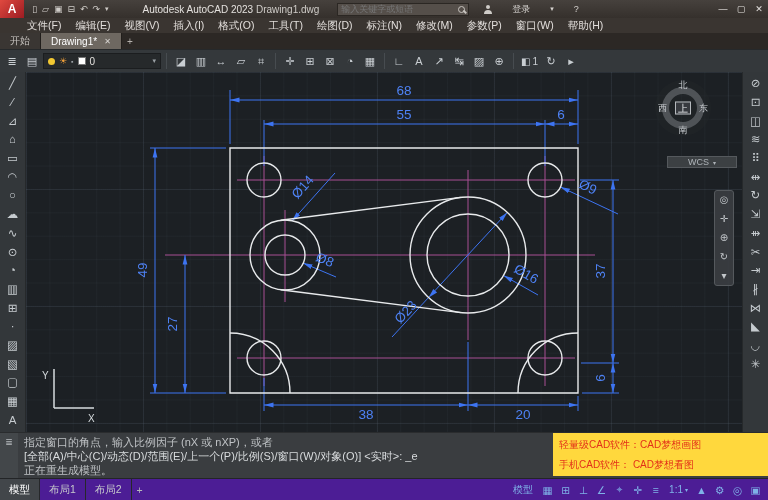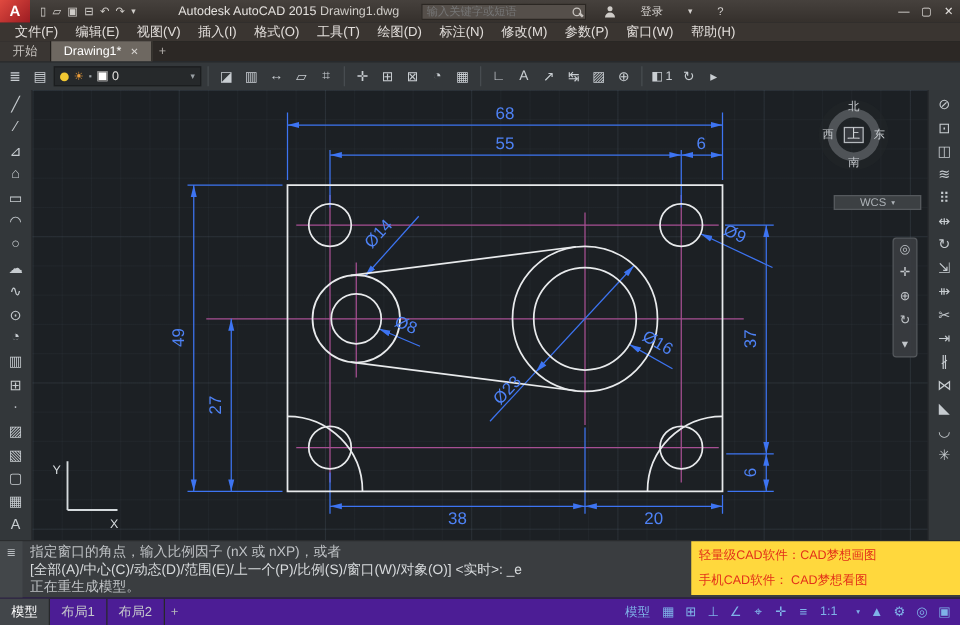--- a/index.html
+++ b/index.html
@@ -22,21 +22,21 @@
   .mag{width:7px;height:7px;border:1.5px solid #c9c5c0;border-radius:50%;position:relative;flex:none}
   .mag:after{content:"";position:absolute;width:4px;height:1.5px;background:#c9c5c0;transform:rotate(45deg);right:-3px;bottom:-1px}
   .account{display:flex;align-items:center;gap:20px;margin-left:14px;font-size:9px;color:#d5d2cf}
   .person{width:9px;height:9px;position:relative}
   .person:before{content:"";position:absolute;top:0;left:2.5px;width:4px;height:4px;border-radius:50%;background:#cfccc8}
   .person:after{content:"";position:absolute;bottom:0;left:0.5px;width:8px;height:4px;border-radius:4px 4px 0 0;background:#cfccc8}
   .winctrl{margin-left:auto;display:flex;align-items:center;height:100%}
   .winctrl span{width:18px;height:100%;display:flex;align-items:center;justify-content:center;font-size:9px;color:#e2dfdc}
 
   
-  .menubar{height:15px;background:#3a3531;display:flex;align-items:flex-end;padding-left:5px}
+  .menubar{height:15px;background:#3a3531;display:flex;align-items:flex-end;padding-left:20px}
   .menubar span{padding:0 7px;font-size:10.5px;color:#e2dedb;height:100%;display:flex;align-items:center}
 
   
   .tabrow{height:16px;background:#2c2825;display:flex;align-items:stretch}
   .ftab{display:flex;align-items:center;padding:0 10px;font-size:10px;color:#c6c2be;background:#3a3633;border-right:1px solid #211e1b}
   .ftab.active{background:#6e6861;color:#fff}
   .ftab .x{margin-left:7px;font-size:8px;color:#d8d5d2}
   .tab-plus{width:16px;display:flex;align-items:center;justify-content:center;color:#b5b1ad;font-size:10px}
 
   
@@ -99,40 +99,40 @@
   .ad div{color:#e33019;font-weight:normal;font-size:10px;line-height:20px;white-space:nowrap}
 
   
   .statusbar{height:22px;background:#4c1d95;border-top:1px solid #232527;display:flex;align-items:stretch;font-size:10.5px}
   .ltab{padding:0 9px;display:flex;align-items:center;color:#c6c9cc;border-right:1px solid #26282a}
   .ltab.active{background:#42464a;color:#fff}
   .lplus{width:16px;display:flex;align-items:center;justify-content:center;color:#b5b8bb}
   .sricons{margin-left:auto;display:flex;align-items:center;gap:1px;padding-right:4px}
   .sic{min-width:17px;height:17px;display:flex;align-items:center;justify-content:center;font-size:10.5px;color:#7fb2e8;padding:0 1px}
   .sic.txt{padding:0 5px;font-size:10px}
-  .scale{display:flex;align-items:center;gap:15px;color:#7fb2e8;padding:0 4px;font-size:10px}
+  .scale{display:flex;align-items:center;gap:2px;color:#7fb2e8;padding:0 4px;font-size:10px}
 </style>
 </head>
 <body>
 
 <div class="app">
 
   <div class="titlebar">
     <div class="logo">A</div>
     <div class="qat">
       <span>▯</span>
       <span>▱</span>
       <span>▣</span>
       <span>⊟</span>
       <span>↶</span>
       <span>↷</span>
       <span style="font-size:7px">▾</span>
     </div>
     <div class="tb-title">
-      <span>Autodesk AutoCAD 2015</span>
+      <span>Autodesk AutoCAD 2023</span>
       <span class="doc">Drawing1.dwg</span>
     </div>
     <div class="searchbox">
       <input placeholder="输入关键字或短语" style="">
       <span class="mag"></span>
     </div>
     <div class="account">
       <span class="person"></span>
       <span>登录</span>
       <span style="font-size:7px">▾</span>

